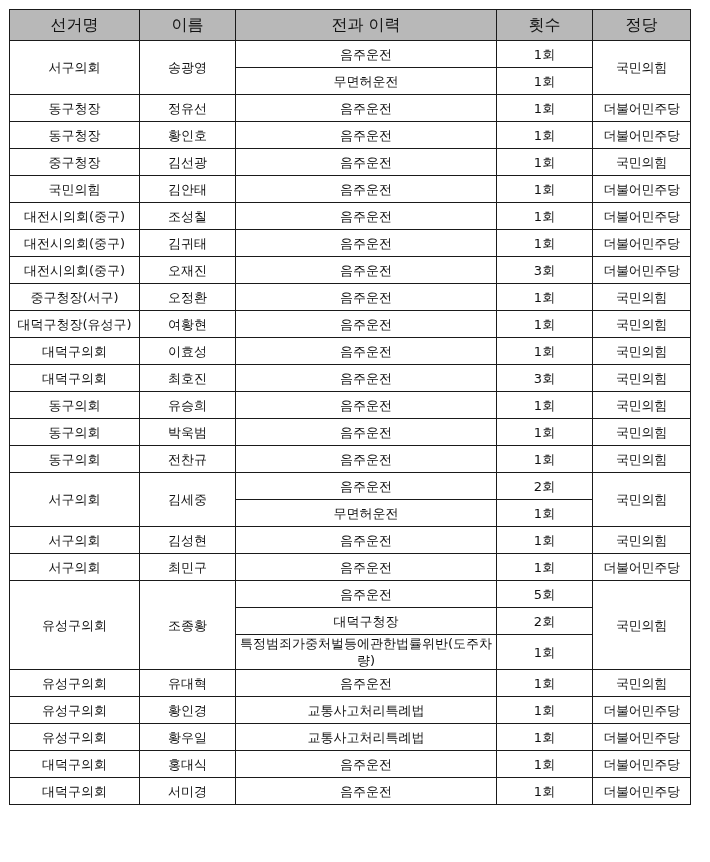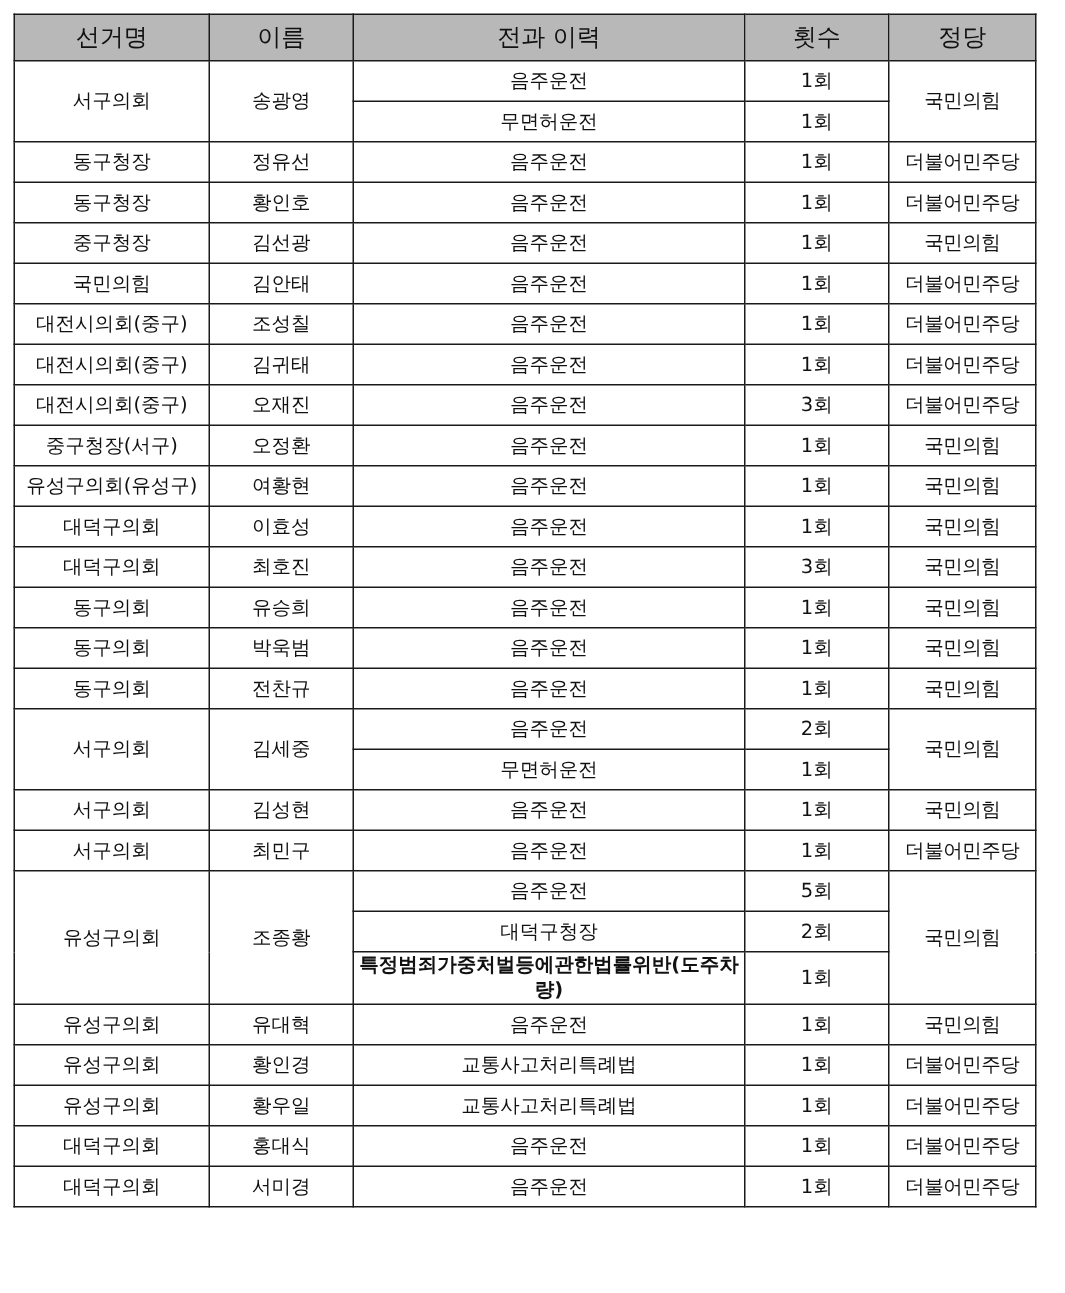--- a/index.html
+++ b/index.html
@@ -24,21 +24,21 @@
     font-size: 16px;
     font-weight: normal;
     height: 30px;
     margin-left: 35px;
   }
   table.record-table td {
     font-size: 13px;
     height: 26px;
     line-height: 17px;
   }
-  td.tall { height: 46px; font-weight: bold; }
+  td.tall { height: 46px; }
   td.party { font-size: 13px; letter-spacing: -0.3px; white-space: nowrap; }
   td.wrap { word-break: break-all; }
 </style>
 </head>
 <body>
 
 <table class="record-table">
   <colgroup>
     <col style="width:130px">
     <col style="width:96px">
@@ -117,21 +117,21 @@
         <td class="party">더불어민주당</td>
       </tr>
       <tr>
         <td class="wrap">중구청장(서구)</td>
         <td>오정환</td>
         <td class="wrap">음주운전</td>
         <td>1회</td>
         <td class="party">국민의힘</td>
       </tr>
       <tr>
-        <td class="wrap">유성구의회(유성구)</td>
+        <td class="wrap">대덕구청장(유성구)</td>
         <td>여황현</td>
         <td class="wrap">음주운전</td>
         <td>1회</td>
         <td class="party">국민의힘</td>
       </tr>
       <tr>
         <td class="wrap">대덕구의회</td>
         <td>이효성</td>
         <td class="wrap">음주운전</td>
         <td>1회</td>

